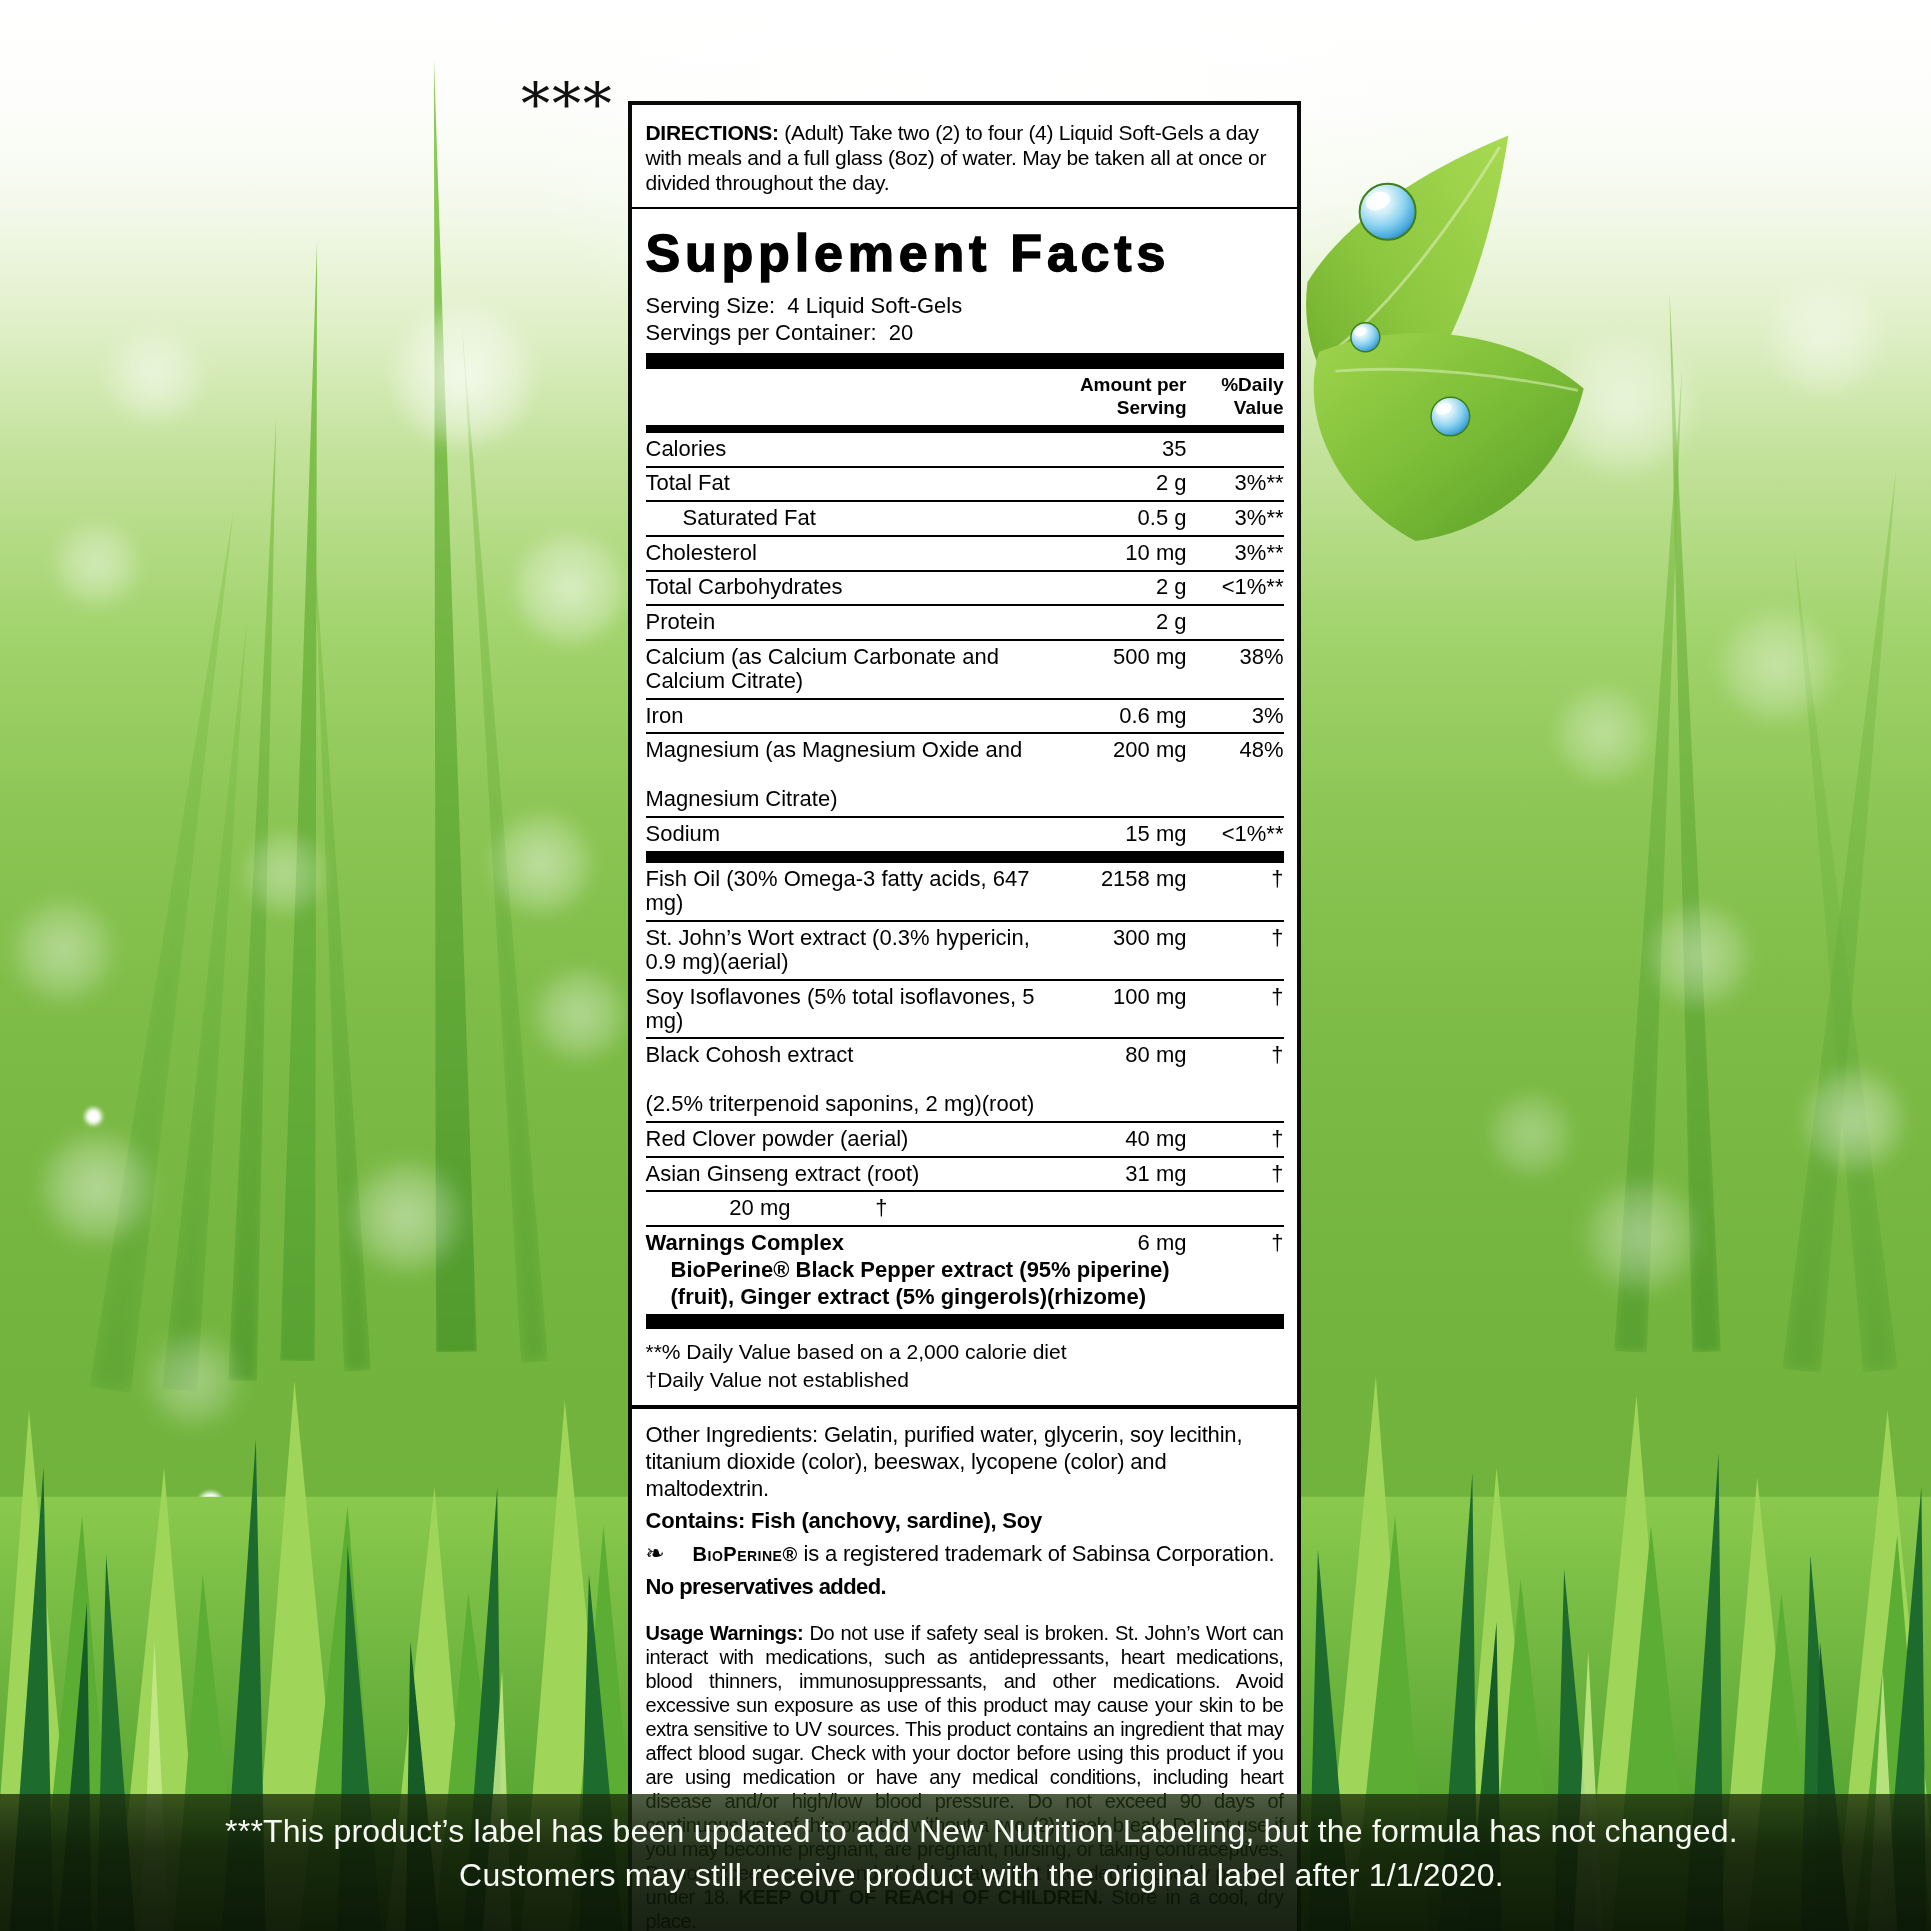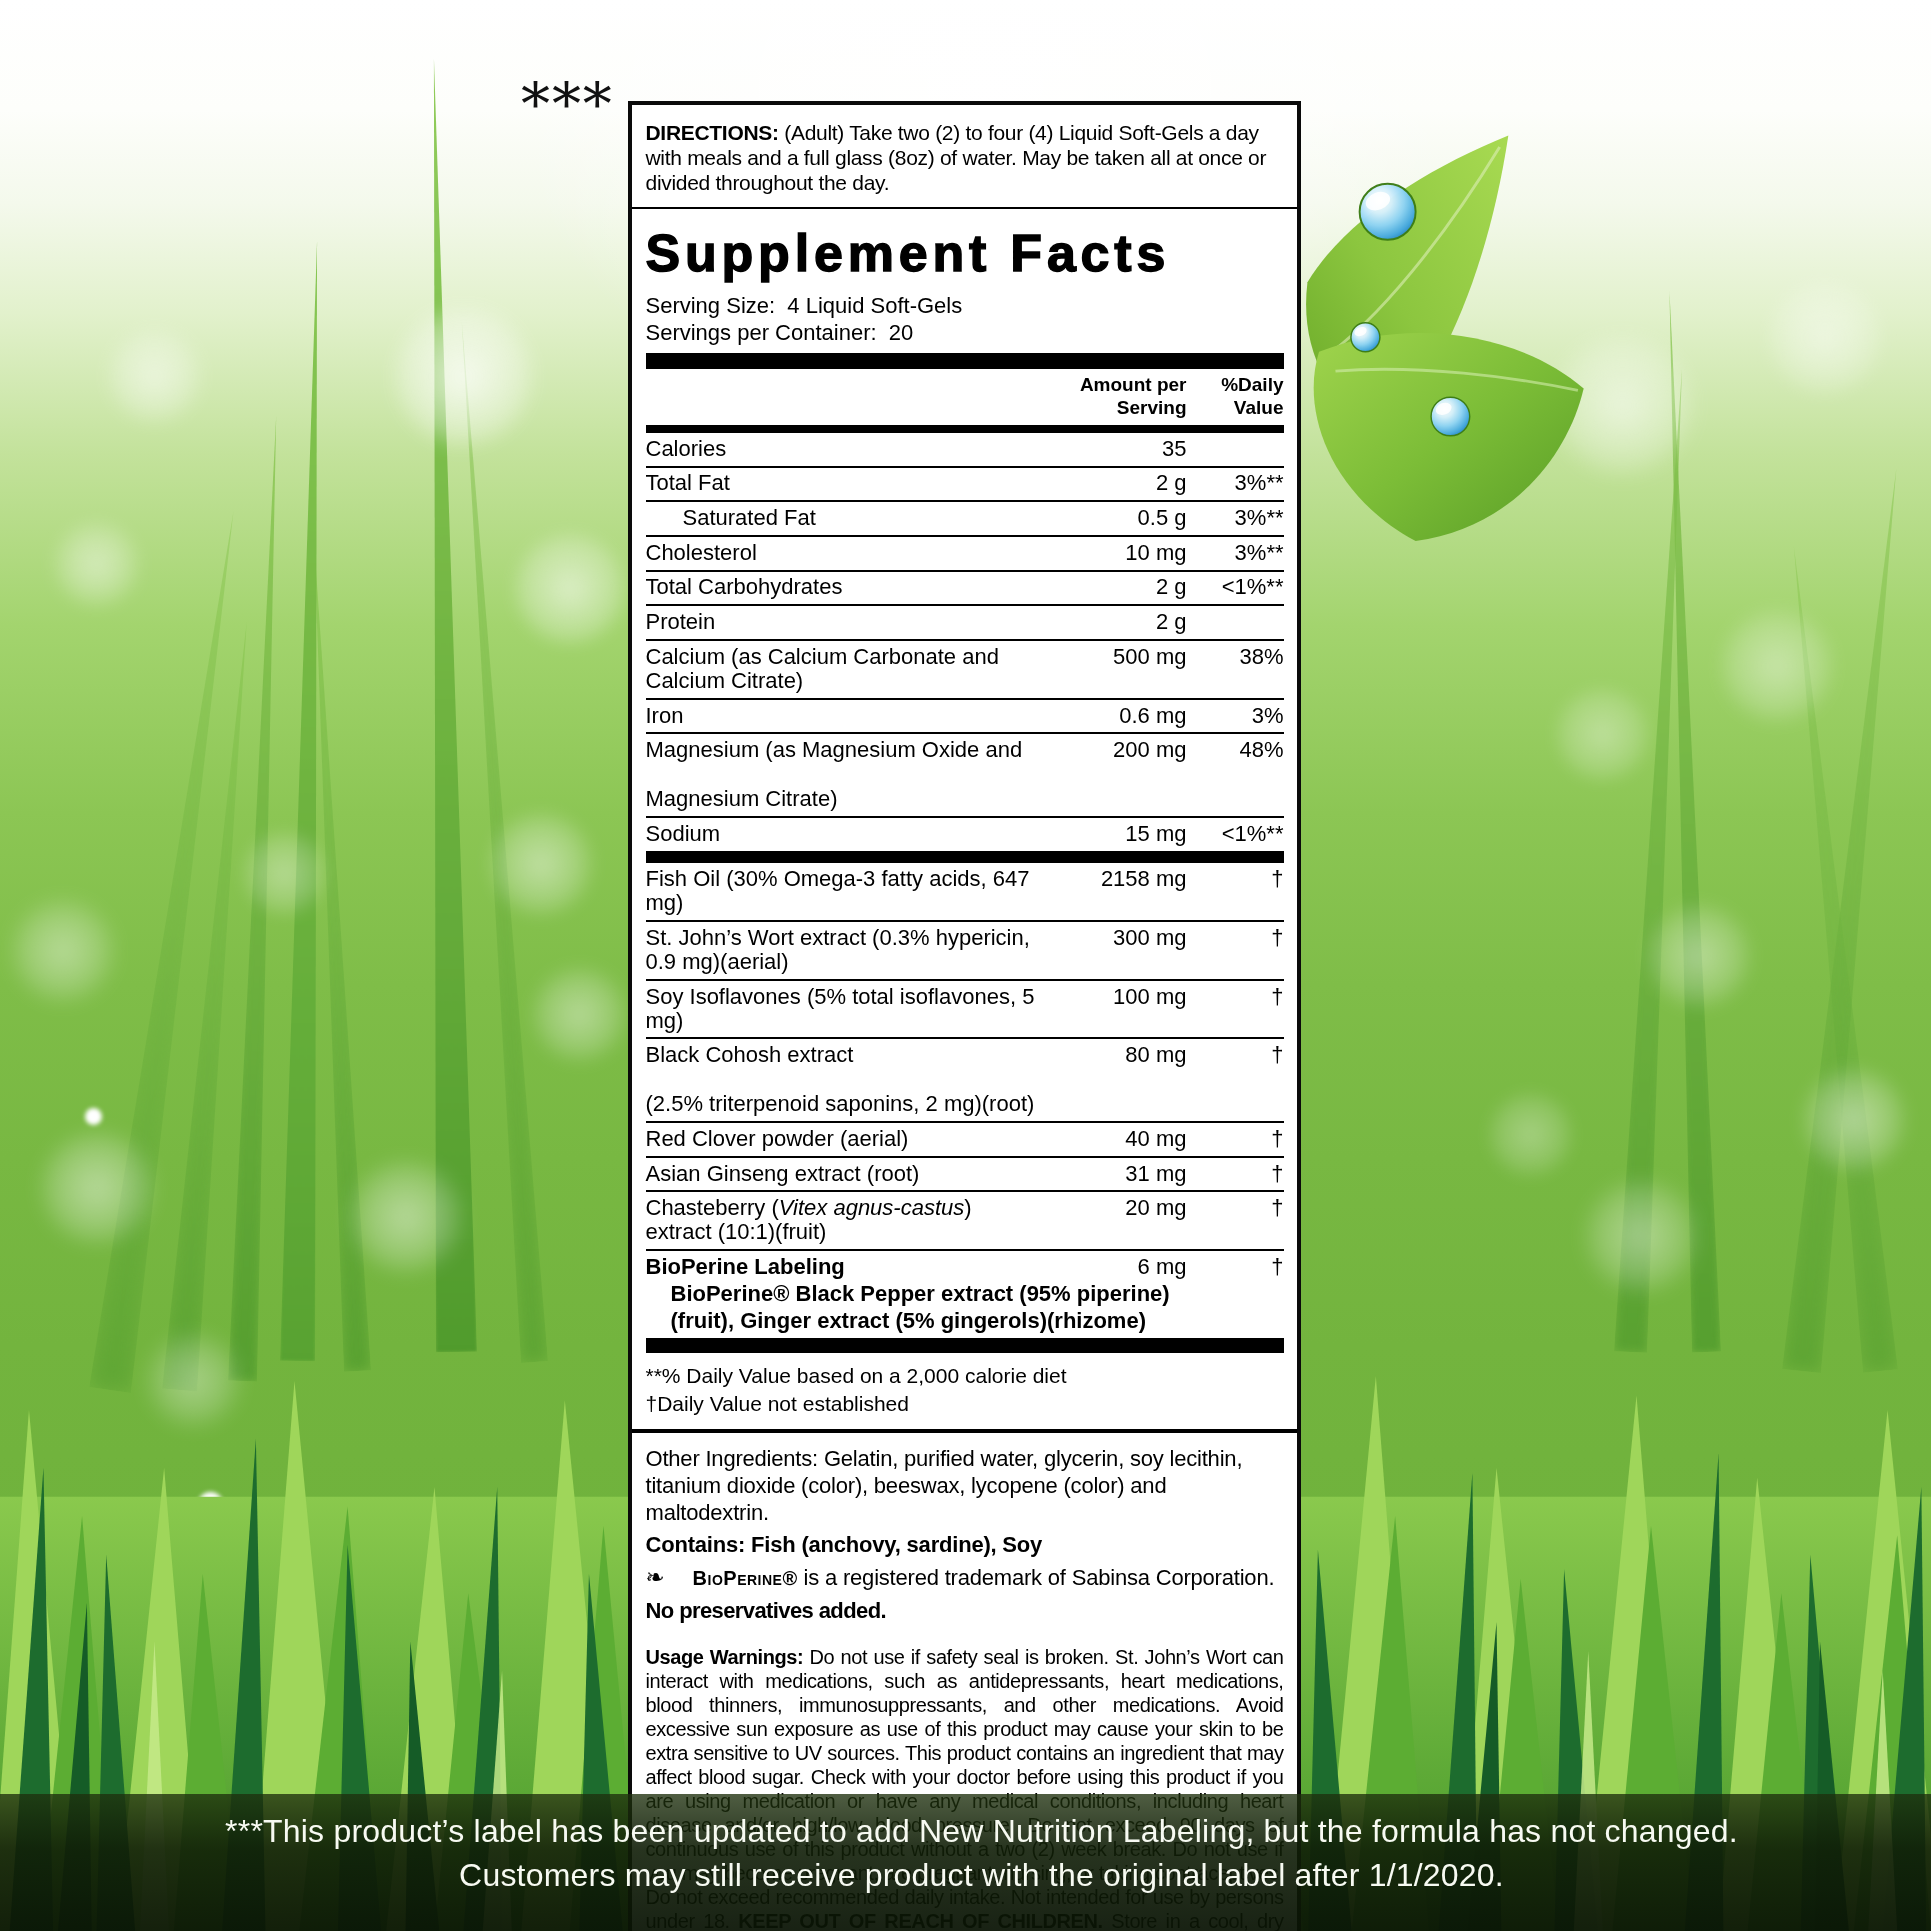--- a/index.html
+++ b/index.html
@@ -371,28 +371,27 @@
         </div>
         <div class="frow">
           <div class="frow-line">
             <div class="cell-name"><span>Asian Ginseng extract (root)</span></div>
             <div class="cell-amt">31 mg</div>
             <div class="cell-dv">†</div>
           </div>
         </div>
         <div class="frow">
           <div class="frow-line">
-            <div class="cell-name"><span>Chasteberry (</span><i>Vitex agnus-castus</i><span>) extract (10:1)(fruit)</span></div>
             <div class="cell-amt">20 mg</div>
             <div class="cell-dv">†</div>
           </div>
         </div>
         <div class="frow bold">
           <div class="frow-line">
-            <div class="cell-name"><span>BioPerine Labeling</span></div>
+            <div class="cell-name"><span>Warnings Complex</span></div>
             <div class="cell-amt">6 mg</div>
             <div class="cell-dv">†</div>
           </div>
           <div class="subline">BioPerine® Black Pepper extract (95% piperine)</div>
           <div class="subline">(fruit), Ginger extract (5% gingerols)(rhizome)</div>
         </div>
       </div>
     <div class="bar end"></div>
 
     <div class="footnotes">

